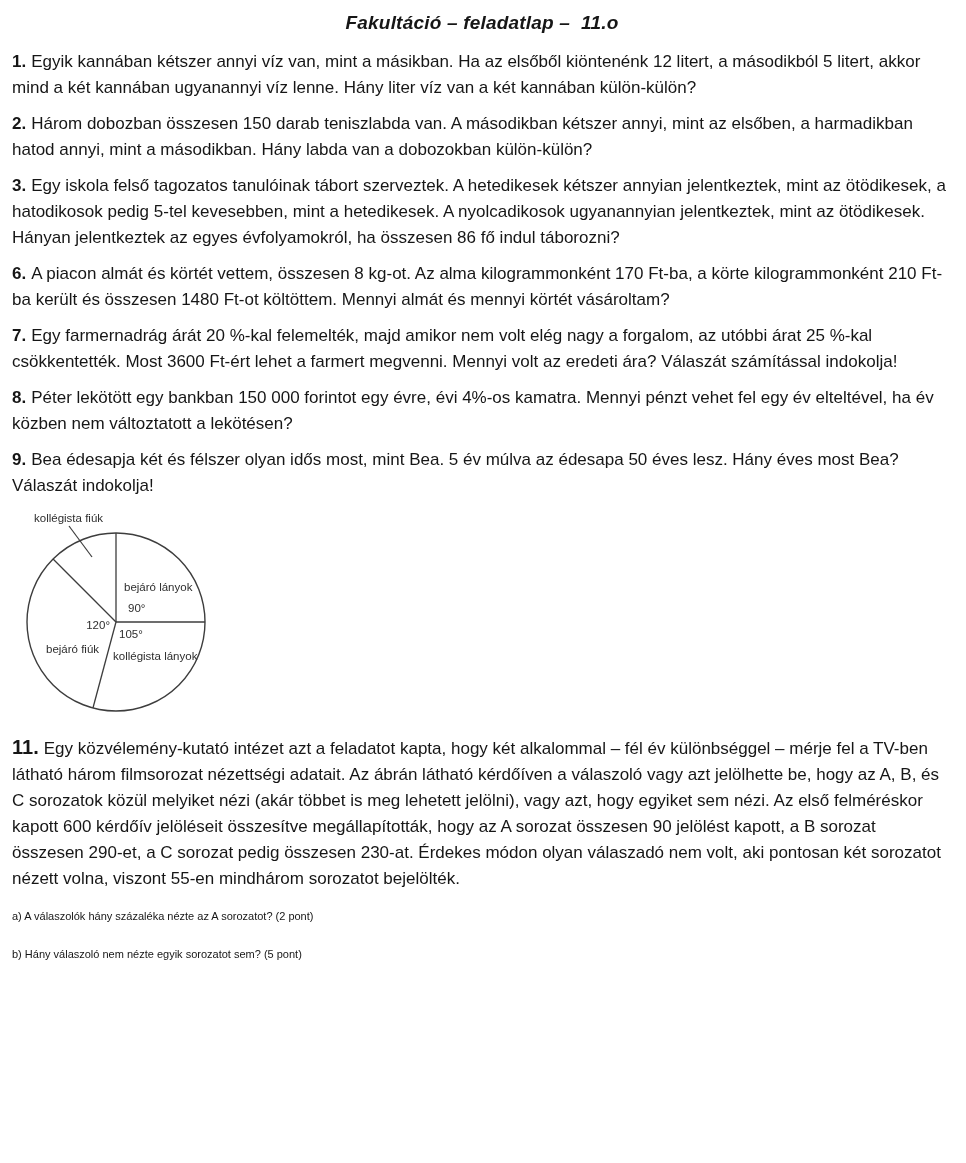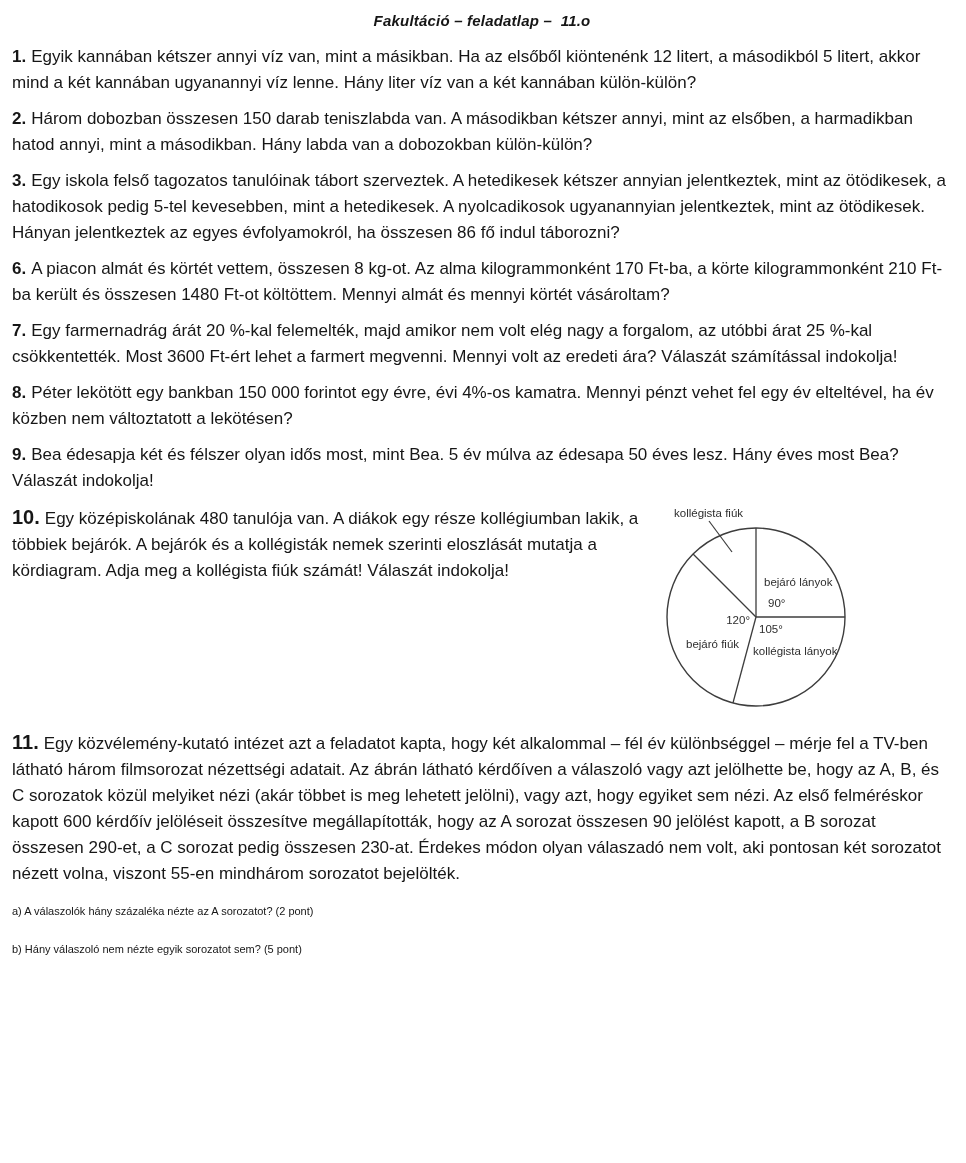--- a/index.html
+++ b/index.html
@@ -6,21 +6,21 @@
   html, body { background: #ffffff; }
   body {
     width: 966px;
     min-height: 1163px;
     font-family: "Liberation Sans", sans-serif;
     color: #161616;
     padding: 12px 14px 8px 12px;
     overflow-x: hidden;
   }
   .title {
-    font-size: 15px;
+    font-size: 19px;
     font-weight: bold;
     font-style: italic;
     text-align: center;
     white-space: pre-wrap;
     margin-bottom: 15px;
     letter-spacing: 0.2px;
   }
   .problem {
     font-size: 17px;
     line-height: 26px;
@@ -72,21 +72,20 @@
 
   <p class="problem"><span class="num">6.</span><span>A piacon almát és körtét vettem, összesen 8 kg-ot. Az alma kilogrammonként 170 Ft-ba, a körte kilogrammonként 210 Ft-ba került és összesen 1480 Ft-ot költöttem. Mennyi almát és mennyi körtét vásároltam?</span></p>
 
   <p class="problem"><span class="num">7.</span><span>Egy farmernadrág árát 20 %-kal felemelték, majd amikor nem volt elég nagy a forgalom, az utóbbi árat 25 %-kal csökkentették. Most 3600 Ft-ért lehet a farmert megvenni. Mennyi volt az eredeti ára? Válaszát számítással indokolja!</span></p>
 
   <p class="problem"><span class="num">8.</span><span>Péter lekötött egy bankban 150 000 forintot egy évre, évi 4%-os kamatra. Mennyi pénzt vehet fel egy év elteltével, ha év közben nem változtatott a lekötésen?</span></p>
 
   <p class="problem"><span class="num">9.</span><span>Bea édesapja két és félszer olyan idős most, mint Bea. 5 év múlva az édesapa 50 éves lesz. Hány éves most Bea? Válaszát indokolja!</span></p>
 
   <div class="row">
-    <p class="problem ptext"><span class="num big">10.</span><span>Egy középiskolának 480 tanulója van. A diákok egy része kollégiumban lakik, a többiek bejárók. A bejárók és a kollégisták nemek szerinti eloszlását mutatja a kördiagram. Adja meg a kollégista fiúk számát! Válaszát indokolja!</span></p>
     <div class="chartbox">
       <svg id="pie-svg" width="300" height="215" viewBox="0 0 300 215">
           <circle cx="104" cy="113" r="89" fill="#ffffff" stroke="#3d3d3d" stroke-width="1.4"></circle>
           <line x1="104" y1="113" x2="104" y2="24" stroke="#3d3d3d" stroke-width="1.3"></line>
           <line x1="104" y1="113" x2="193" y2="113" stroke="#3d3d3d" stroke-width="1.3"></line>
           <line x1="104" y1="113" x2="80.96510498587568" y2="198.96739853972707" stroke="#3d3d3d" stroke-width="1.3"></line>
           <line x1="104" y1="113" x2="41.06749647439726" y2="50.06749647439729" stroke="#3d3d3d" stroke-width="1.3"></line>
           <text x="112" y="82" font-size="11.5" fill="#2e2e2e">bejáró lányok</text>
           <text x="116" y="103" font-size="11.5" fill="#2e2e2e" text-anchor="start">90°</text>
           <text x="101" y="151" font-size="11.5" fill="#2e2e2e">kollégista lányok</text>

